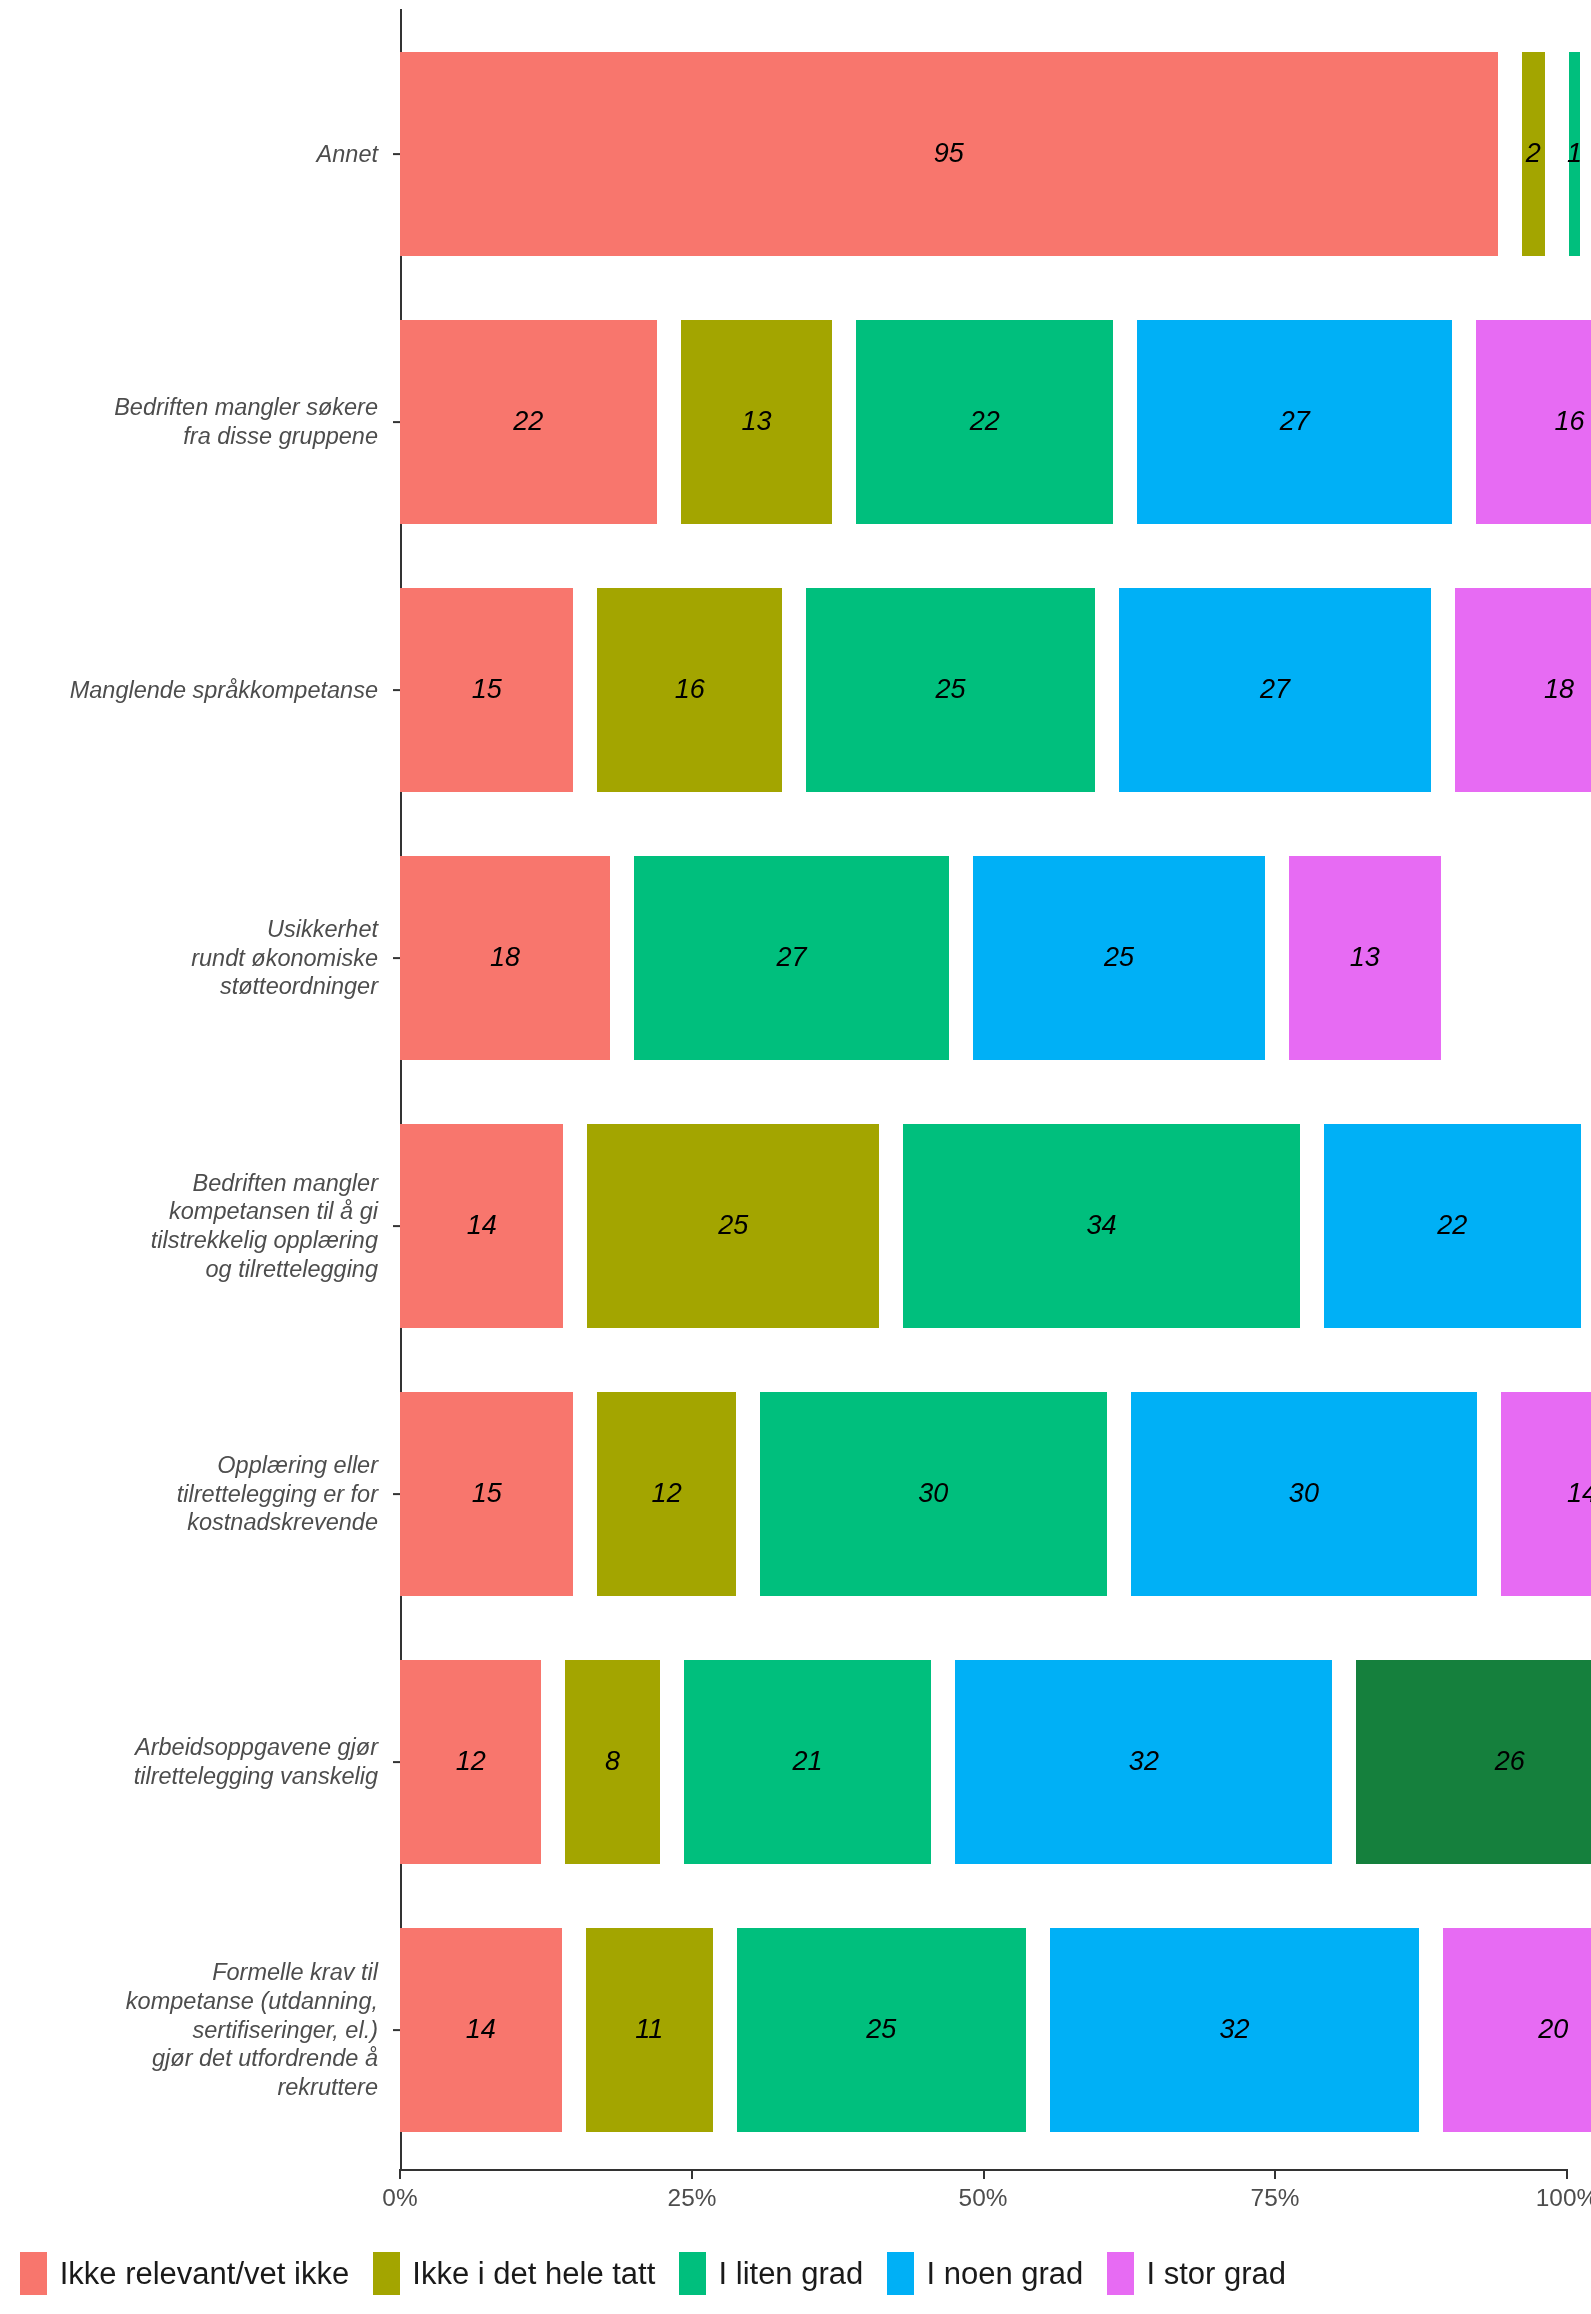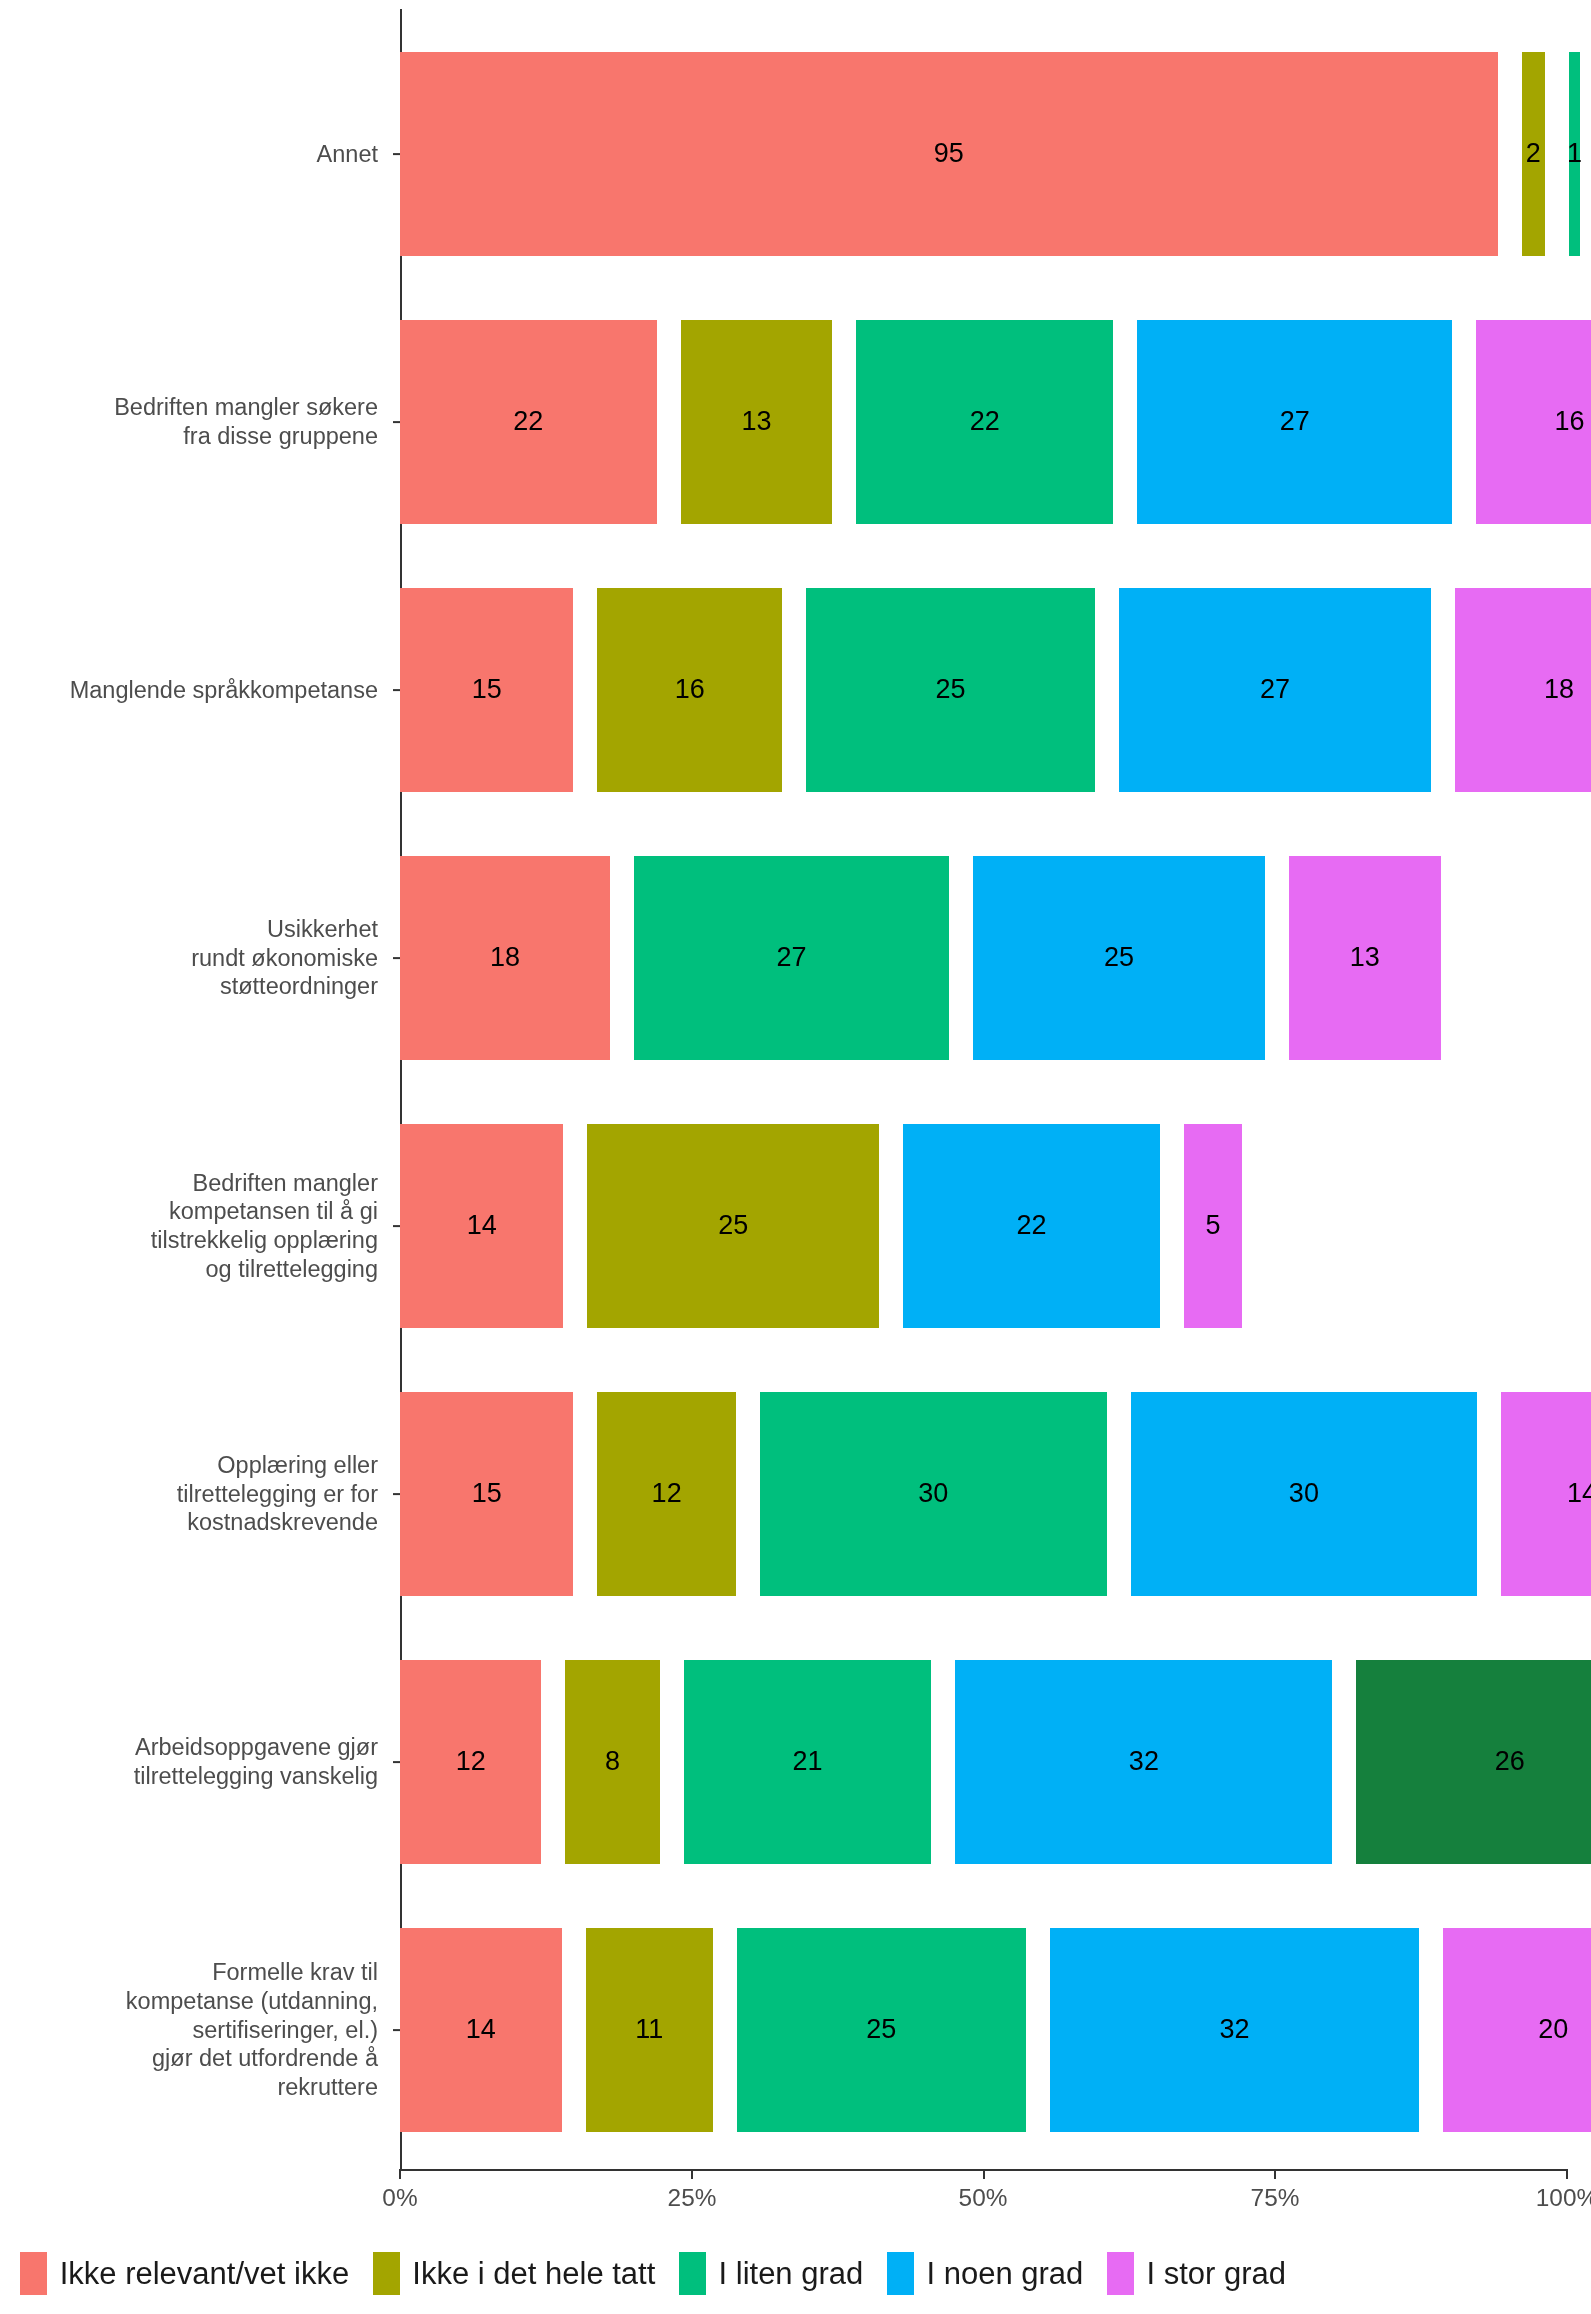--- a/index.html
+++ b/index.html
@@ -55,20 +55,21 @@
     left: 0px;
     top: 9px;
     width: 1591px;
     height: 2162px;
     display: flex;
     flex-direction: column;
     justify-content: space-between;
     box-sizing: border-box;
     padding-top: 11px;
     padding-bottom: 7.2px;
+    font-style: italic;
   }
 
   .row {
     position: relative;
     display: flex;
     align-items: center;
     flex: 1 1 0;
     min-height: 0;
   }
 
@@ -267,20 +268,23 @@
 kompetansen til å gi
 tilstrekkelig opplæring
 og tilrettelegging</div>
           <div class="tick-y"></div>
           <div class="bar">
             <div class="seg" style="background: rgb(248, 118, 109); flex: 0 0 14%;">
               <span class="seg-label">14</span>
             </div>
             <div class="seg" style="background: rgb(163, 165, 0); flex: 0 0 25%;">
               <span class="seg-label">25</span>
+            </div>
+            <div class="seg" style="background: rgb(0, 191, 125); flex: 0 0 34%;">
+              <span class="seg-label">34</span>
             </div>
             <div class="seg" style="background: rgb(0, 176, 246); flex: 0 0 22%;">
               <span class="seg-label">22</span>
             </div>
             <div class="seg" style="background: rgb(231, 107, 243); flex: 0 0 5%;">
               <span class="seg-label">5</span>
             </div>
           </div>
         </div>
         <div class="row">

